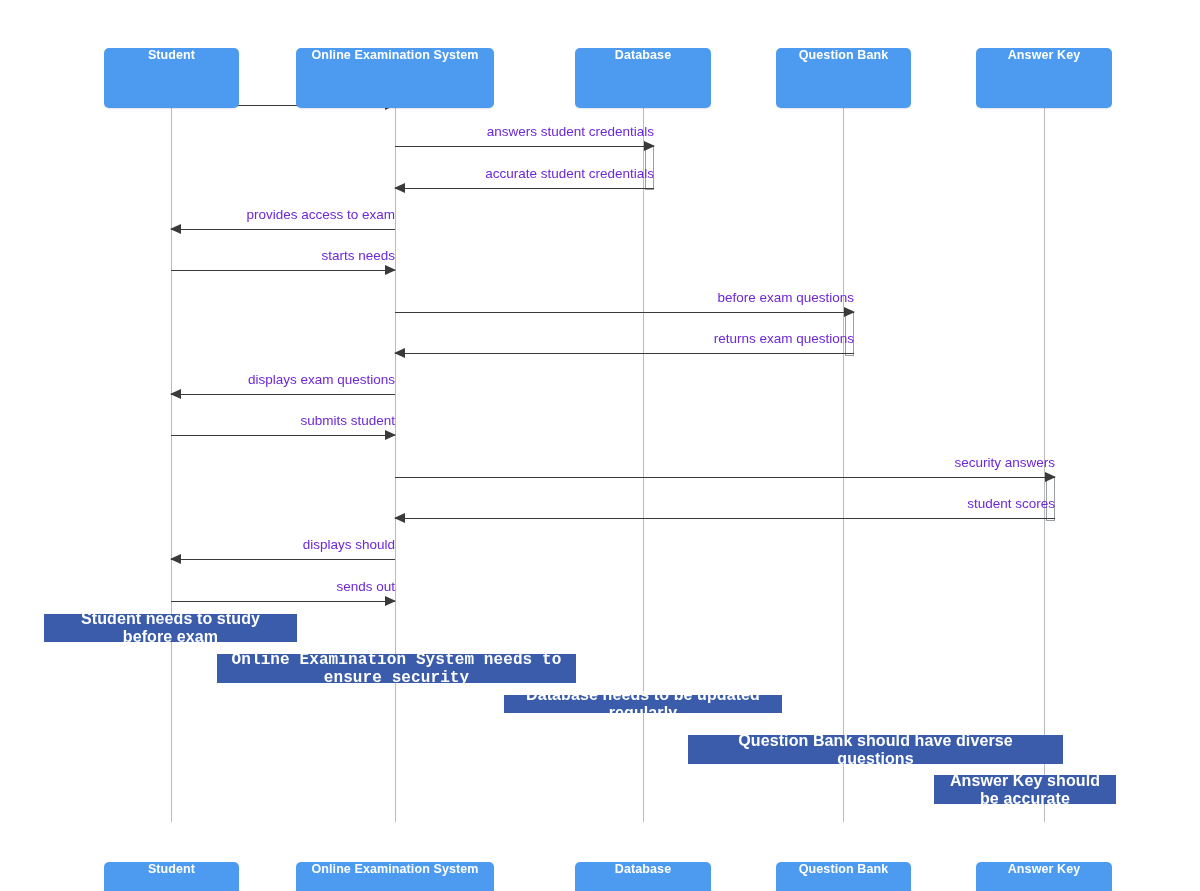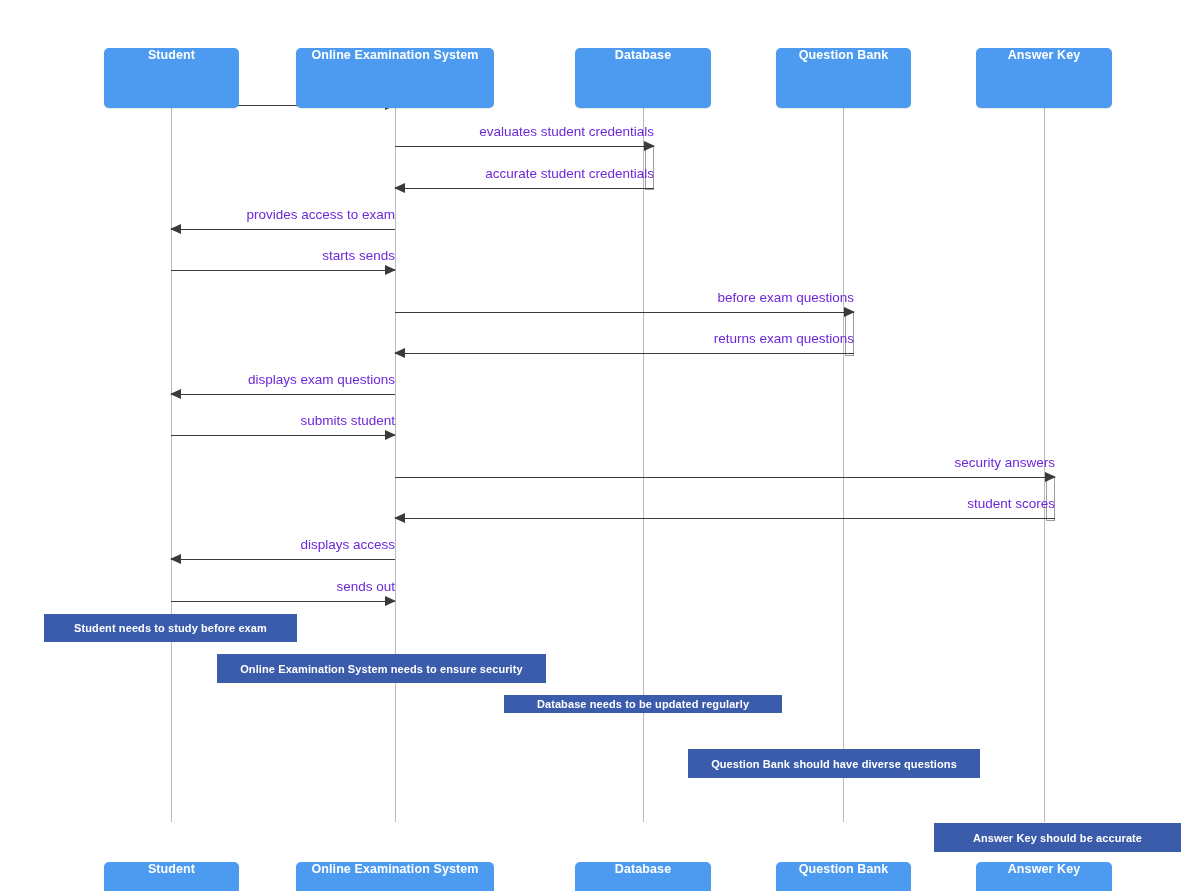--- a/index.html
+++ b/index.html
@@ -92,21 +92,21 @@
     white-space: nowrap;
   }
 
   
   .note {
     position: absolute;
     box-sizing: border-box;
     background: #3a5cab;
     color: #ffffff;
     font-weight: bold;
-    font-size: 11px;
+    font-size: 16px;
     display: flex;
     align-items: center;
     justify-content: center;
     text-align: center;
     padding: 0 10px;
     letter-spacing: 0.1px;
   }
 </style>
 </head>
 <body>
@@ -126,36 +126,36 @@
     </div>
   <div id="messages-layer">
       <div class="msg to-right" style="left: 171px; width: 224px; top: 105px;">
         <div class="line"></div>
         <div class="head"></div>
         <div class="label">logs in</div>
       </div>
       <div class="msg to-right" style="left: 395px; width: 259px; top: 146px;">
         <div class="line"></div>
         <div class="head"></div>
-        <div class="label">evaluates student credentials</div>
+        <div class="label">answers student credentials</div>
       </div>
       <div class="msg to-left" style="left: 395px; width: 259px; top: 188px;">
         <div class="line"></div>
         <div class="head"></div>
         <div class="label">accurate student credentials</div>
       </div>
       <div class="msg to-left" style="left: 171px; width: 224px; top: 229px;">
         <div class="line"></div>
         <div class="head"></div>
         <div class="label">provides access to exam</div>
       </div>
       <div class="msg to-right" style="left: 171px; width: 224px; top: 270px;">
         <div class="line"></div>
         <div class="head"></div>
-        <div class="label">starts sends</div>
+        <div class="label">starts needs</div>
       </div>
       <div class="msg to-right" style="left: 395px; width: 459px; top: 312px;">
         <div class="line"></div>
         <div class="head"></div>
         <div class="label">before exam questions</div>
       </div>
       <div class="msg to-left" style="left: 395px; width: 459px; top: 353px;">
         <div class="line"></div>
         <div class="head"></div>
         <div class="label">returns exam questions</div>
@@ -176,42 +176,42 @@
         <div class="label">security answers</div>
       </div>
       <div class="msg to-left" style="left: 395px; width: 660px; top: 518px;">
         <div class="line"></div>
         <div class="head"></div>
         <div class="label">student scores</div>
       </div>
       <div class="msg to-left" style="left: 171px; width: 224px; top: 559px;">
         <div class="line"></div>
         <div class="head"></div>
-        <div class="label">displays access</div>
+        <div class="label">displays should</div>
       </div>
       <div class="msg to-right" style="left: 171px; width: 224px; top: 601px;">
         <div class="line"></div>
         <div class="head"></div>
         <div class="label">sends out</div>
       </div>
     </div>
   <div id="notes-layer">
       <div class="note" style="left: 44px; top: 614px; width: 253px; height: 28px;">
         <span>Student needs to study before exam</span>
       </div>
-      <div class="note" style="left: 217px; top: 654px; width: 329px; height: 29px;">
+      <div class="note" style="left: 217px; top: 654px; width: 359px; height: 29px; font-family: Liberation Mono, monospace;">
         <span>Online Examination System needs to ensure security</span>
       </div>
       <div class="note" style="left: 504px; top: 695px; width: 278px; height: 18px;">
         <span>Database needs to be updated regularly</span>
       </div>
-      <div class="note" style="left: 688px; top: 735px; width: 292px; height: 29px; margin-top: 14px;">
+      <div class="note" style="left: 688px; top: 735px; width: 375px; height: 29px;">
         <span>Question Bank should have diverse questions</span>
       </div>
-      <div class="note" style="left: 934px; top: 775px; width: 247px; height: 29px; margin-top: 48px;">
+      <div class="note" style="left: 934px; top: 775px; width: 182px; height: 29px;">
         <span>Answer Key should be accurate</span>
       </div>
     </div>
   <div id="participants-layer">
       <div class="participant" style="left: 104px; width: 135px; top: 8px; height: 60px;">
         <span>Student</span>
       </div>
       <div class="participant" style="left: 296px; width: 198px; top: 8px; height: 60px;">
         <span>Online Examination System</span>
       </div>

